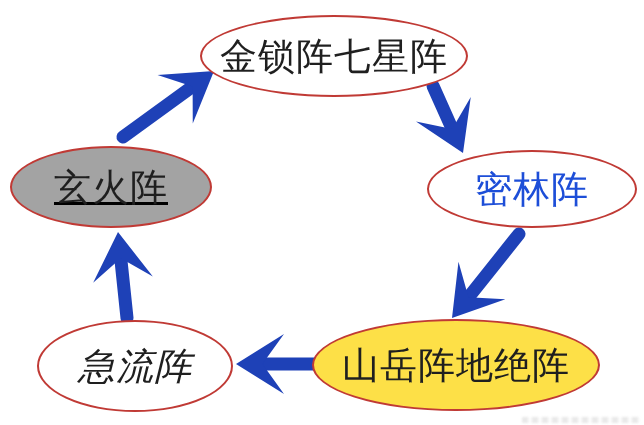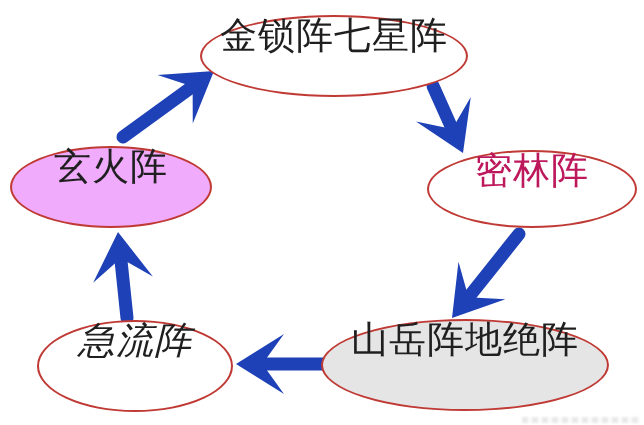--- a/index.html
+++ b/index.html
@@ -22,21 +22,21 @@
     width: 644px;
     height: 425px;
     pointer-events: none;
   }
   .node {
     position: absolute;
     box-sizing: border-box;
     border-radius: 50%;
     background: #ffffff;
     display: flex;
-    align-items: flex-start;
+    align-items: center;
     justify-content: center;
     text-align: center;
   }
   .node-label {
     font-size: 37px;
     letter-spacing: 1px;
     line-height: 1;
     color: #1f1f1f;
     white-space: nowrap;
   }
@@ -79,26 +79,26 @@
       <g>
         <line x1="127" y1="318" x2="120.4979863496684" y2="255.8696473412757" stroke="#1e41b7" stroke-width="13" stroke-linecap="round"></line>
         <path d="M 118 232 L 152.8330318759314 276.61681174546595 L 120.74778498463523 258.25661207540327 L 93.15891352274214 282.8617776196369 Z" fill="#1e41b7"></path>
       </g>
     </svg>
   <div id="nodes-layer">
       <div class="node" style="left: 200px; top: 15px; width: 268px; height: 82px; border: 2.5px solid rgb(192, 58, 53); background: rgb(255, 255, 255);">
         <span class="node-label" style="color: rgb(31, 31, 31);">金锁阵七星阵</span>
       </div>
       <div class="node" style="left: 427px; top: 150px; width: 210px; height: 78px; border: 2.5px solid rgb(192, 58, 53); background: rgb(255, 255, 255);">
-        <span class="node-label" style="color: #be185d;">密林阵</span>
+        <span class="node-label" style="color: #1d4ed8;">密林阵</span>
       </div>
-      <div class="node" style="left: 321px; top: 319px; width: 288px; height: 92px; border: 2.5px solid rgb(192, 58, 53); background: #e5e5e5;">
+      <div class="node" style="left: 312px; top: 319px; width: 288px; height: 92px; border: 2.5px solid rgb(192, 58, 53); background: #fde047;">
         <span class="node-label" style="color: rgb(31, 31, 31);">山岳阵地绝阵</span>
       </div>
       <div class="node" style="left: 37px; top: 320px; width: 196px; height: 92px; border: 2.5px solid rgb(192, 58, 53); background: rgb(255, 255, 255);">
         <span class="node-label" style="color: rgb(31, 31, 31); font-style: italic;">急流阵</span>
       </div>
-      <div class="node" style="left: 10px; top: 146px; width: 202px; height: 82px; border: 2.5px solid rgb(192, 58, 53); background: #f0abfc;">
+      <div class="node" style="left: 10px; top: 146px; width: 202px; height: 82px; border: 2.5px solid rgb(192, 58, 53); background: #a3a3a3; text-decoration: underline;">
         <span class="node-label" style="color: rgb(31, 31, 31);">玄火阵</span>
       </div>
     </div>
   <div class="watermark-smudge"></div>
 </div>
 
 </body></html>

